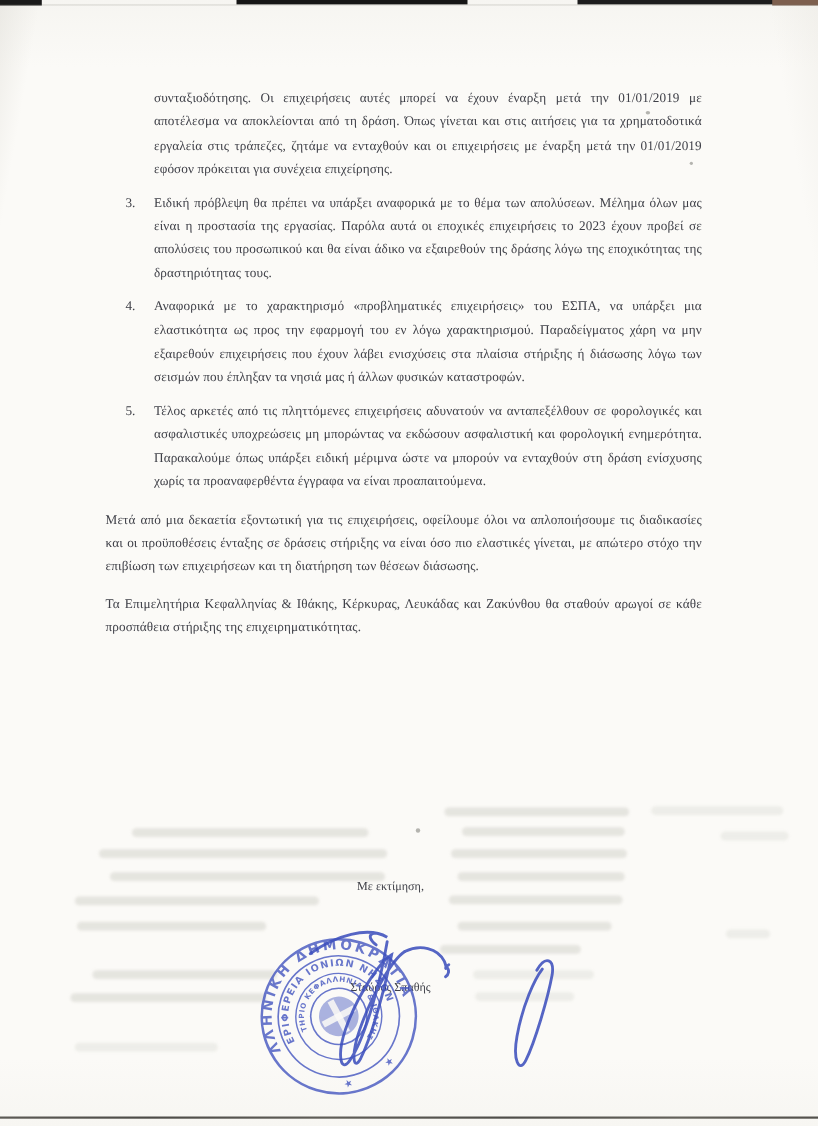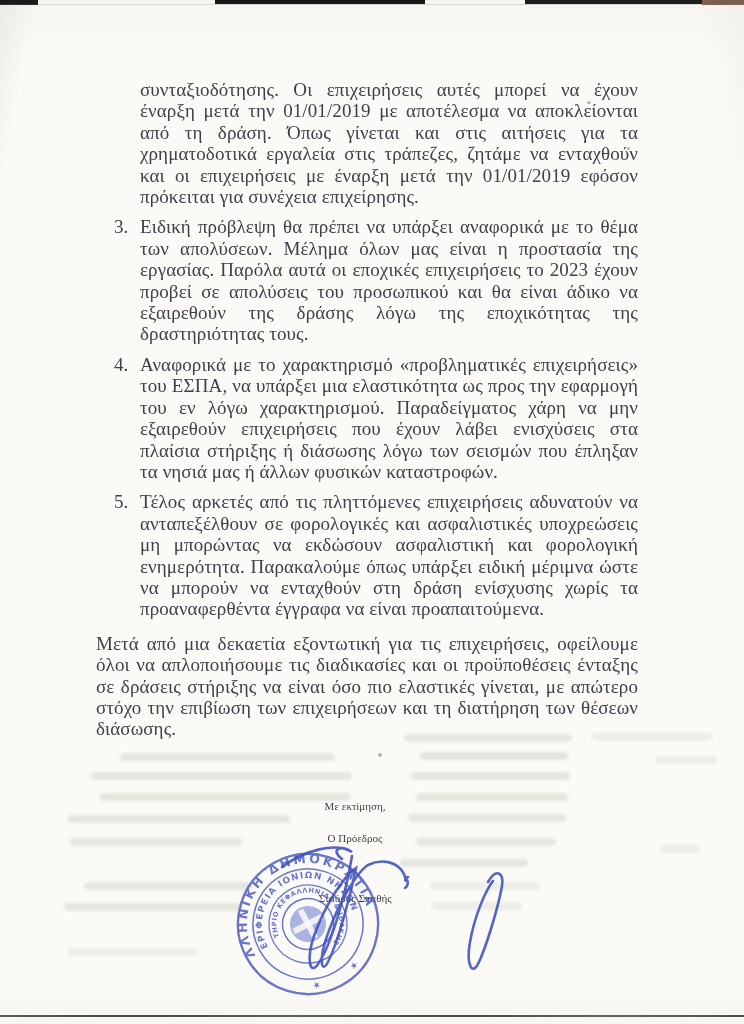--- a/index.html
+++ b/index.html
@@ -15,21 +15,21 @@
   
   .strip{position:absolute;}
   .bottom-line{
     position:absolute;left:0;top:1015px;width:744px;height:2px;
     background:linear-gradient(90deg,#413f3a 0%,#2e2d29 18%,#45433d 40%,#302f2b 62%,#4a4841 83%,#35332e 100%);
     opacity:.85;
   }
   
   .content{
     position:absolute;left:96px;top:79px;width:542px;
-    font-size:19px;line-height:21.4px;letter-spacing:.1px;
+    font-size:12px;line-height:21.4px;letter-spacing:.1px;
   }
   .content p{margin:0;text-align:justify;}
   .cont{margin-left:44px !important;}
   .li{display:flex;margin-top:9px;}
   .num{flex:0 0 26px;margin-left:18px;}
   .li-text{flex:1;}
   .para{margin-top:13px !important;}
   
   .closing-line{position:absolute;left:255px;width:200px;text-align:center;font-size:11px;}
   
@@ -86,24 +86,24 @@
     <div class="li">
       <span class="num">4.</span>
       <p class="li-text">Αναφορικά με το χαρακτηρισμό «προβληματικές επιχειρήσεις» του ΕΣΠΑ, να υπάρξει μια ελαστικότητα ως προς την εφαρμογή του εν λόγω χαρακτηρισμού. Παραδείγματος χάρη να μην εξαιρεθούν επιχειρήσεις που έχουν λάβει ενισχύσεις στα πλαίσια στήριξης ή διάσωσης λόγω των σεισμών που έπληξαν τα νησιά μας ή άλλων φυσικών καταστροφών.</p>
     </div>
     <div class="li">
       <span class="num">5.</span>
       <p class="li-text">Τέλος αρκετές από τις πληττόμενες επιχειρήσεις αδυνατούν να ανταπεξέλθουν σε φορολογικές και ασφαλιστικές υποχρεώσεις μη μπορώντας να εκδώσουν ασφαλιστική και φορολογική ενημερότητα. Παρακαλούμε όπως υπάρξει ειδική μέριμνα ώστε να μπορούν να ενταχθούν στη δράση ενίσχυσης χωρίς τα προαναφερθέντα έγγραφα να είναι προαπαιτούμενα.</p>
     </div>
 
     <p class="para">Μετά από μια δεκαετία εξοντωτική για τις επιχειρήσεις, οφείλουμε όλοι να απλοποιήσουμε τις διαδικασίες και οι προϋποθέσεις ένταξης σε δράσεις στήριξης να είναι όσο πιο ελαστικές γίνεται, με απώτερο στόχο την επιβίωση των επιχειρήσεων και τη διατήρηση των θέσεων διάσωσης.</p>
+    <p class="para">Τα Επιμελητήρια Κεφαλληνίας &amp; Ιθάκης, Κέρκυρας, Λευκάδας και Ζακύνθου θα σταθούν αρωγοί σε κάθε προσπάθεια στήριξης της επιχειρηματικότητας.</p>
   </div>
 
   <div class="closing-line" style="top:800px;">Με εκτίμηση,</div>
-  <div class="closing-line" style="top:832px;">Ο Πρόεδρος</div>
   <div class="closing-line" style="top:892px;">Σταύρος Σπαθής</div>
 
   <svg class="stamp" viewBox="0 0 160 160">
     <g transform="rotate(-28 80 80)" stroke="#4456c0" fill="none">
       <circle cx="80" cy="80" r="70" stroke-width="2.4"></circle>
       <circle cx="80" cy="80" r="55" stroke-width="1.5"></circle>
       <circle cx="80" cy="80" r="39" stroke-width="1.3"></circle>
       <path id="ring-outer-path" d="M 19 80 A 61 61 0 1 1 141 80 A 61 61 0 1 1 19 80" stroke="none"></path>
       <path id="ring-mid-path" d="M 34 80 A 46 46 0 1 1 126 80 A 46 46 0 1 1 34 80" stroke="none"></path>
       <path id="ring-inner-path" d="M 48.5 80 A 31.5 31.5 0 1 1 111.5 80 A 31.5 31.5 0 1 1 48.5 80" stroke="none"></path>

